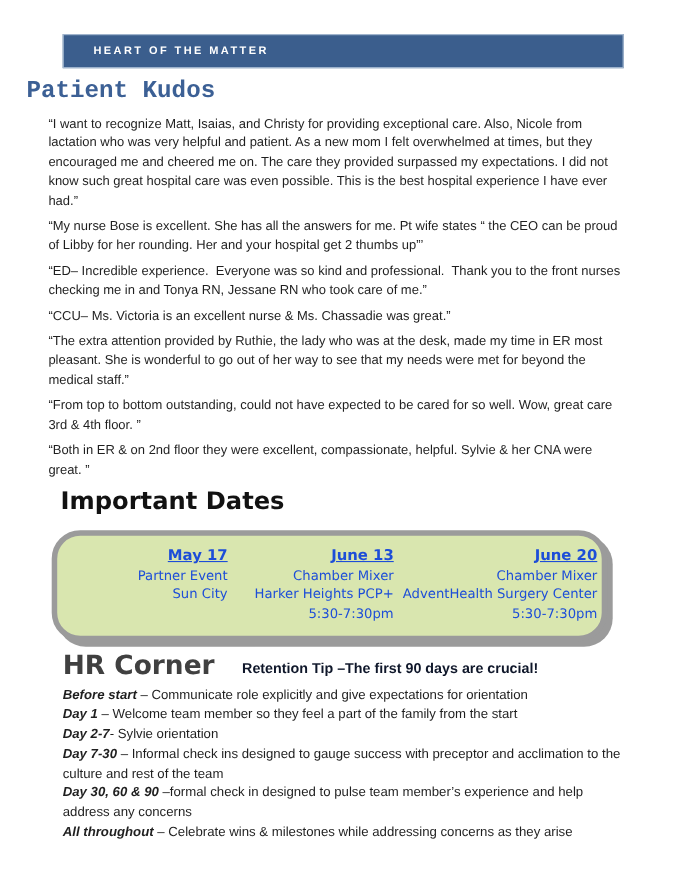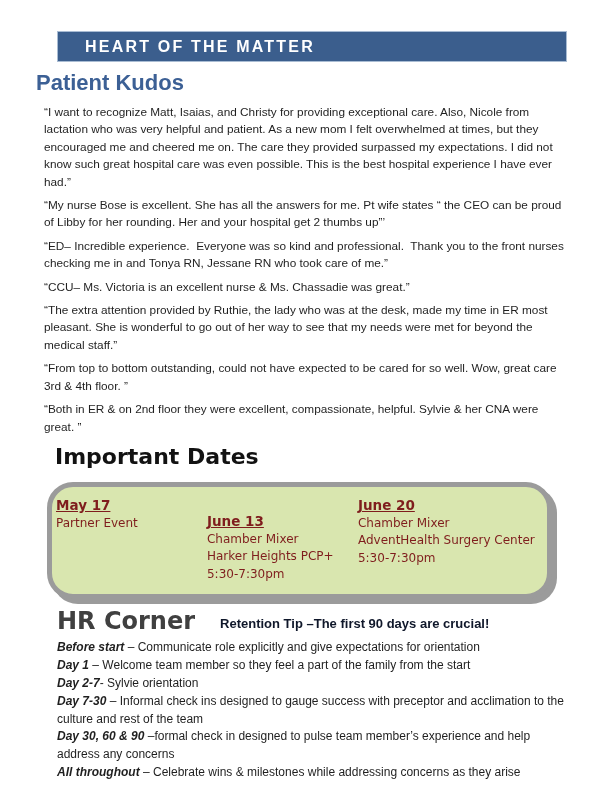--- a/index.html
+++ b/index.html
@@ -10,27 +10,27 @@
   }
   .page{position:relative;width:612px;height:791px;}
 
   
   .banner{
     margin:31px 0 0 57px;width:510px;height:31px;box-sizing:border-box;
     background:#3B5E8D;border:1px solid #A9BCD3;
     display:flex;align-items:center;padding-left:27px;
   }
   .banner-text{
-    color:#ffffff;font-size:16px;font-weight:600;letter-spacing:2.2px;
+    color:#ffffff;font-size:10px;font-weight:600;letter-spacing:2.2px;
   }
 
   
   .kudos-title{
-    margin:8px 0 0 36px;
-    font-family:Liberation Sans, sans-serif;font-weight:bold;
+    margin:8px 0 0 24px;
+    font-family:Liberation Mono, monospace;font-weight:bold;
     font-size:22px;line-height:26px;color:#3C6095;
   }
   .kudos{margin:8px 42px 0 44px;}
   .kudos p{
     margin:0 0 6px 0;font-size:11.8px;line-height:17.4px;
     white-space:pre-wrap;color:#1f1f1f;
   }
 
   
   .dates-title{
@@ -39,23 +39,23 @@
     font-size:22px;line-height:28px;color:#121212;
   }
   .dates-box{
     margin:11px 0 0 47px;width:505px;box-sizing:border-box;
     background:#D9E6AF;border:5px solid #9B9B9B;border-radius:26px;
     box-shadow:5px 5px 0 #9B9B9B;
     display:flex;align-items:flex-start;
     padding:9px 4px 11px 4px;
     font-family:"DejaVu Sans",sans-serif;
   }
-  .event{text-align:left;color:#7f1d1d;}
+  .event{text-align:right;color:#1d4ed8;}
   .event-1{width:31%;}
-  .event-2{width:31%;margin-top:16px;}
+  .event-2{width:31%;}
   .event-3{width:38%;}
   .event .date{
     font-weight:bold;font-size:13.5px;line-height:18px;
     text-decoration:underline;margin-bottom:1px;
   }
   .event .line{font-size:12px;line-height:17.5px;}
 
   
   .hr-head{
     margin:9px 0 0 57px;display:flex;align-items:flex-end;gap:25px;
@@ -89,20 +89,21 @@
     <p>“From top to bottom outstanding, could not have expected to be cared for so well. Wow, great care 3rd &amp; 4th floor. ”</p>
     <p>“Both in ER &amp; on 2nd floor they were excellent, compassionate, helpful. Sylvie &amp; her CNA were great. ”</p>
   </div>
 
   <div class="dates-title">Important Dates</div>
 
   <div class="dates-box">
     <div class="event event-1">
       <div class="date">May 17</div>
       <div class="line">Partner Event</div>
+      <div class="line">Sun City</div>
     </div>
     <div class="event event-2">
       <div class="date">June 13</div>
       <div class="line">Chamber Mixer</div>
       <div class="line">Harker Heights PCP+</div>
       <div class="line">5:30-7:30pm</div>
     </div>
     <div class="event event-3">
       <div class="date">June 20</div>
       <div class="line">Chamber Mixer</div>

